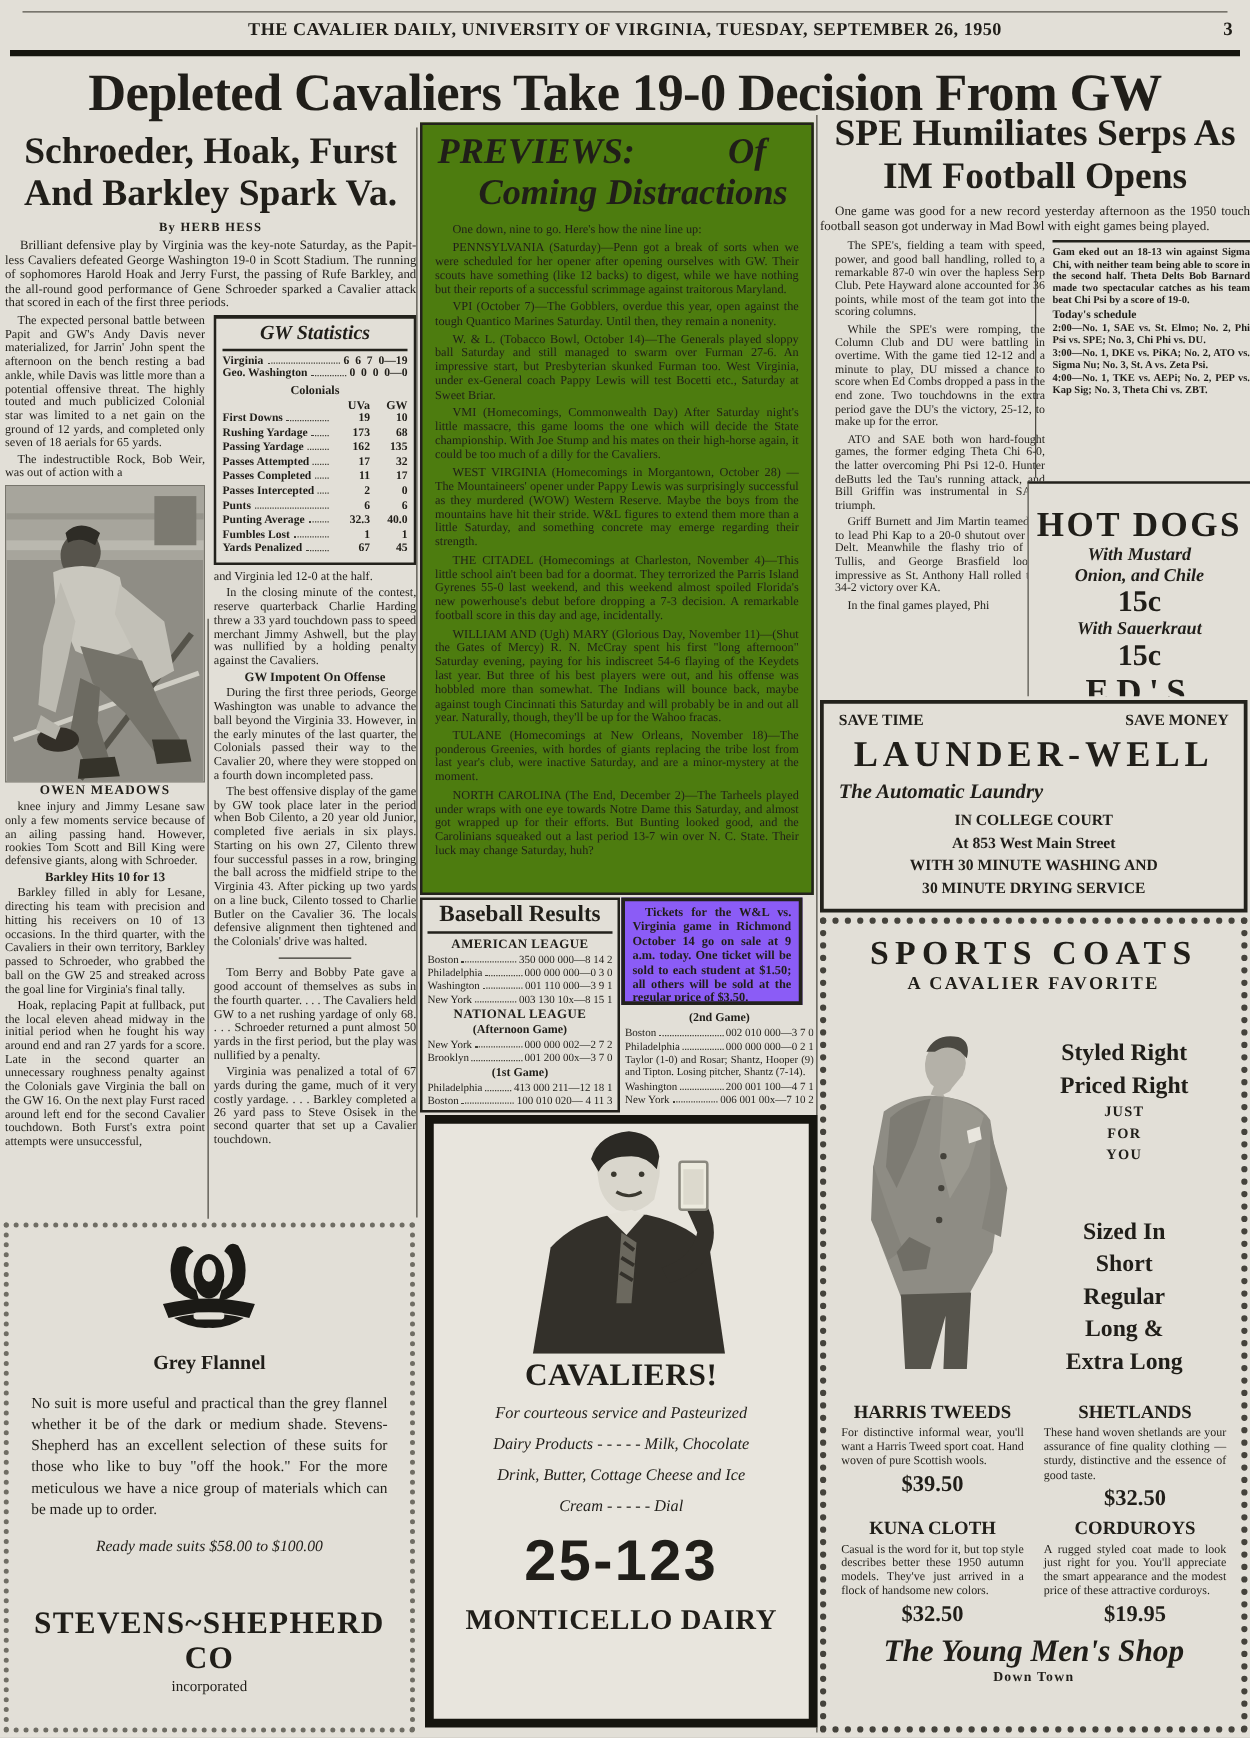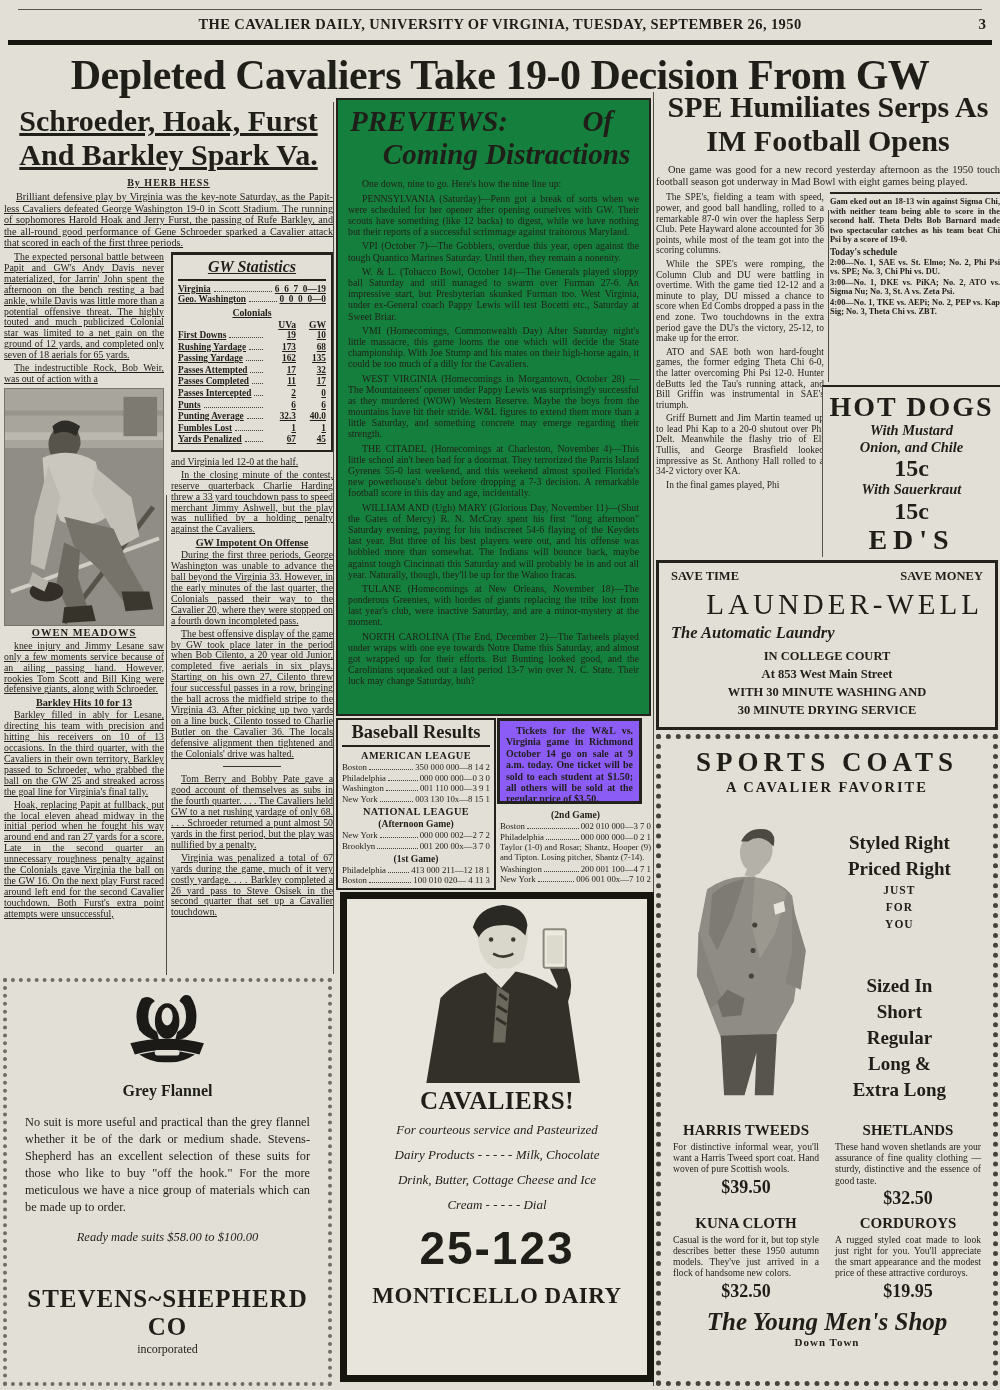--- a/index.html
+++ b/index.html
@@ -19,21 +19,21 @@
   .page-number{position:absolute;top:16px;right:14px;font-weight:bold;font-size:15px;}
   .masthead-rule{position:absolute;top:40px;left:8px;right:8px;height:3px;
     border-top:4px solid #16150f;border-bottom:1.5px solid #16150f;}
   .main-headline{position:absolute;top:50px;left:0;right:0;text-align:center;
     font-size:42px;line-height:50px;font-weight:bold;letter-spacing:-.5px;white-space:nowrap;}
 
   
   .vr{position:absolute;width:1px;background:#4c4a42;}
 
   
-  #left-article{position:absolute;left:4px;top:104px;width:329px;height:872px;overflow:hidden;text-decoration:underline;}
+  #left-article{position:absolute;left:4px;top:104px;width:329px;height:872px;overflow:hidden;}
   #left-article h2{margin:0;font-size:30px;line-height:34px;font-weight:bold;text-align:center;}
   .byline{text-align:center;font-weight:bold;font-size:10px;letter-spacing:1px;margin:5px 0 3px;}
   .art-p{font-size:10.2px;line-height:11.6px;text-align:justify;text-indent:12px;margin:0 0 2px;}
   .cols{display:flex;gap:7px;margin-top:3px;}
   .colA{width:160px;flex:none;}
   .colB{flex:1;min-width:0;}
   .col-p{font-size:9.8px;line-height:10.9px;text-align:justify;text-indent:10px;margin:0 0 2px;}
   .subhead{font-size:10.2px;font-weight:bold;text-align:center;margin:2px 0;}
   .short-rule{width:58px;border-top:1.2px solid #35332c;margin:7px auto;}
 
@@ -51,21 +51,21 @@
   .stats-sub{font-weight:bold;font-size:9.8px;text-align:center;margin:3px 0 1px;}
   .stats-head{display:flex;font-weight:bold;font-size:9.6px;}
   .stats-head .sh-sp{flex:1;}
   .stats-head .sh-c{width:30px;text-align:right;}
   .stat-row{display:flex;align-items:baseline;font-weight:bold;font-size:9.3px;line-height:11.6px;white-space:nowrap;}
   .st-dots{flex:1;border-bottom:1px dotted #44423a;margin:0 3px 2px;min-width:4px;}
   .st-v{width:30px;text-align:right;flex:none;}
 
   
   #previews-box{position:absolute;left:336px;top:98px;width:315px;height:618px;
-    border:2.5px solid #23221c;padding:5px 10px;overflow:hidden;background:#15803d;}
+    border:2.5px solid #23221c;padding:5px 10px;overflow:hidden;background:#4d7c0f;}
   .pv-title-row{display:flex;justify-content:space-between;align-items:baseline;
     font-style:italic;font-weight:bold;font-size:29px;padding:0 26px 0 2px;}
   .pv-title2{font-style:italic;font-weight:bold;font-size:29px;text-align:center;
     padding-left:26px;margin:0 0 7px;}
   .pv-p{font-size:9.8px;line-height:11.1px;text-align:justify;text-indent:14px;margin:0 0 3.5px;}
 
   
   #baseball-box{position:absolute;left:336px;top:718px;width:160px;height:172px;
     border:2px solid #23221c;padding:2px 4px;overflow:hidden;background:#e2dfd7;}
   .bb-title{font-weight:bold;font-size:18.5px;text-align:center;border-bottom:2px solid #23221c;
@@ -90,40 +90,40 @@
   .dairy-line{font-style:italic;font-size:13px;line-height:25px;}
   .dairy-phone{font-family:"Liberation Sans","DejaVu Sans",sans-serif;font-weight:bold;
     font-size:46px;letter-spacing:2px;margin-top:4px;}
   .dairy-co{font-weight:bold;font-size:23px;margin-top:8px;letter-spacing:.5px;}
 
   
   #spe-section{position:absolute;left:656px;top:90px;width:344px;height:468px;overflow:hidden;}
   #spe-section h2{margin:0 0 6px;font-size:30px;line-height:34px;font-weight:bold;text-align:center;}
   .spe-p1{font-size:10.4px;line-height:12.2px;text-align:justify;text-indent:12px;margin:0 0 4px;}
   .spe-cols{display:flex;gap:6px;}
-  .spe-left{width:168px;flex:none;}
+  .spe-left{width:168px;flex:none;margin-left:12px;}
   .spe-p{font-size:9.5px;line-height:10.6px;text-align:justify;text-indent:10px;margin:0 0 3px;}
   .spe-sidebar{flex:1;min-width:0;border-top:2px solid #23221c;padding-top:3px;}
   .sb-p{font-size:8.4px;line-height:9.5px;text-align:justify;margin:0 0 2px;font-weight:bold;}
   .sb-title{font-weight:bold;font-size:9.3px;margin:2px 0 1px;}
   .sb-entry{font-weight:bold;font-size:8.4px;line-height:9.5px;text-align:justify;margin:0 0 1px;}
 
   
   #hotdogs-ad{position:absolute;left:822px;top:385px;width:178px;height:172px;background:#e2dfd7;
-    border-top:2.5px solid #23221c;border-left:1px solid #55534b;text-align:center;padding-top:5px;overflow:hidden;}
+    border-top:2.5px solid #23221c;border-left:1px solid #55534b;text-align:center;padding-top:19px;overflow:hidden;}
   .hd-title{font-weight:bold;font-size:28px;letter-spacing:2px;line-height:30px;}
   .hd-it{font-style:italic;font-weight:bold;font-size:14.5px;line-height:16.5px;}
   .hd-price{font-weight:bold;font-size:24px;line-height:26px;}
   .hd-name{font-weight:bold;font-size:28px;letter-spacing:6px;line-height:32px;}
 
   
   #launderwell-ad{position:absolute;left:656px;top:560px;width:342px;height:170px;
     border:3px solid #23221c;background:#e2dfd7;padding:6px 12px;overflow:hidden;}
   .lw-toprow{display:flex;justify-content:space-between;font-weight:bold;font-size:12.5px;}
-  .lw-title{text-align:right;font-weight:normal;font-size:29px;letter-spacing:4px;margin:4px 0 2px;}
+  .lw-title{text-align:center;font-weight:bold;font-size:29px;letter-spacing:4px;margin:4px 0 2px;}
   .lw-sub{text-align:left;font-style:italic;font-weight:bold;font-size:16.5px;margin-bottom:4px;}
   .lw-line{text-align:center;font-weight:bold;font-size:12.5px;line-height:18px;}
 
   
   #sportscoats-ad{position:absolute;left:656px;top:734px;width:342px;height:652px;
     border:5px dotted #45433c;background:#e2dfd7;padding:8px 12px;overflow:hidden;}
   .sc-title{text-align:center;font-weight:bold;font-size:27px;letter-spacing:5px;line-height:30px;}
   .sc-sub{text-align:center;font-weight:bold;font-size:14.5px;letter-spacing:2px;margin:2px 0 4px;}
   .sc-figrow{display:flex;}
   .sc-man{width:47%;flex:none;}

